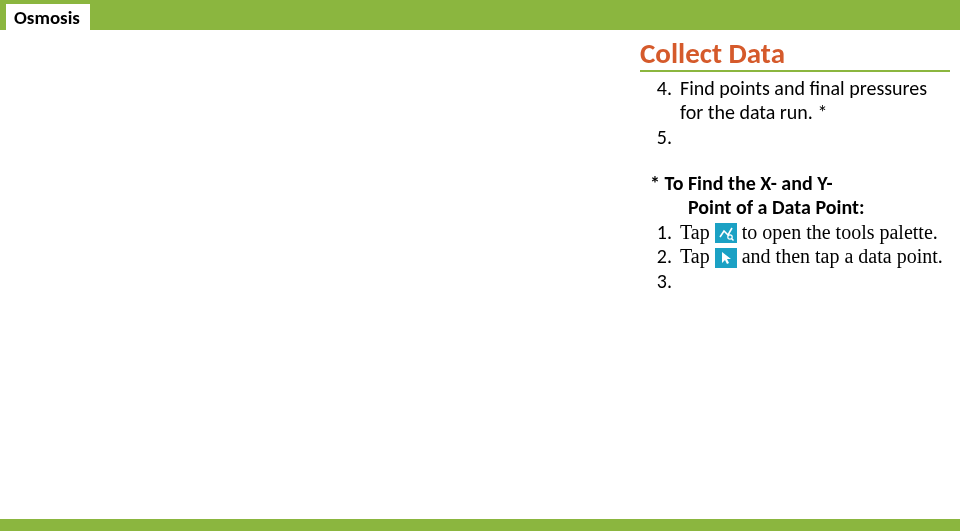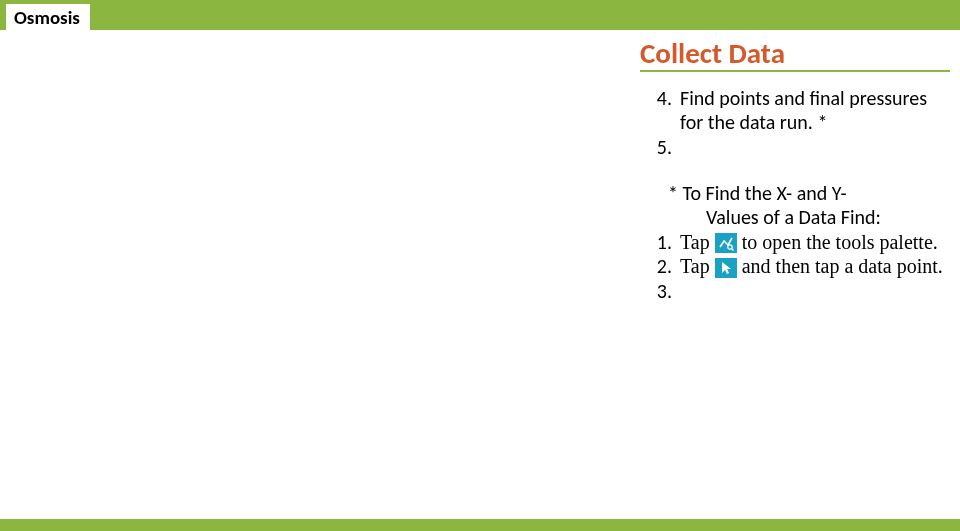--- a/index.html
+++ b/index.html
@@ -33,33 +33,33 @@
     top: 38px;
     left: 640px;
     width: 310px;
   }
   .section-title {
     color: #d55a2b;
     font-weight: 700;
     font-size: 29px;
     border-bottom: 2px solid #8bb63f;
     padding-bottom: 0px;
-    margin-bottom: 14px;
+    margin-bottom: 4px;
     line-height: 1.1;
   }
   .steps {
     font-size: 20px;
     color: #000;
     line-height: 1.22;
   }
   .step-row { display: flex; margin-left: 10px; }
   .step-num { width: 30px; flex: 0 0 30px; text-align: right; padding-right: 8px; }
   .step-text { flex: 1; }
   .note-block { margin-top: 22px; font-size: 20px; color: #000; line-height: 1.22; }
-  .note-title { font-weight: 400; margin-left: 28px; }
+  .note-title { font-weight: 700; margin-left: 10px; }
   .note-title-indent { padding-left: 38px; display: block; }
   .note-row { display: flex; margin-left: 10px; }
   .note-num { width: 30px; flex: 0 0 30px; text-align: right; padding-right: 8px; }
   .note-text { flex: 1; font-family: Liberation Serif, serif; }
   .icon-box {
     display: inline-flex;
     align-items: center; justify-content: center;
     width: 22px; height: 20px;
     background: #1ba1c4;
     color: #fff;
@@ -106,21 +106,21 @@
         <div class="step-text">Find points and final pressures for the data run. *</div>
       </div>
       <div class="step-row">
         <div class="step-num">5.</div>
       </div>
     </div>
 
     <div class="note-block">
       <div class="note-title">
         <span>* To Find the X- and Y-</span><br>
-        <span class="note-title-indent">Values of a Data Find:</span>
+        <span class="note-title-indent">Point of a Data Point:</span>
       </div>
 
       <div class="note-row">
         <div class="note-num">1.</div>
         <div class="note-text">
           <span>Tap </span><span class="icon-box">
             <svg viewBox="0 0 16 16">
                 <polyline points="2,12 6,6 10,10 14,3" stroke="#fff" stroke-width="1.6" fill="none"></polyline>
                 <circle cx="12" cy="12" r="2.2" fill="none" stroke="#fff" stroke-width="1.2"></circle>
                 <line x1="13.5" y1="13.5" x2="15.5" y2="15.5" stroke="#fff" stroke-width="1.4"></line>

